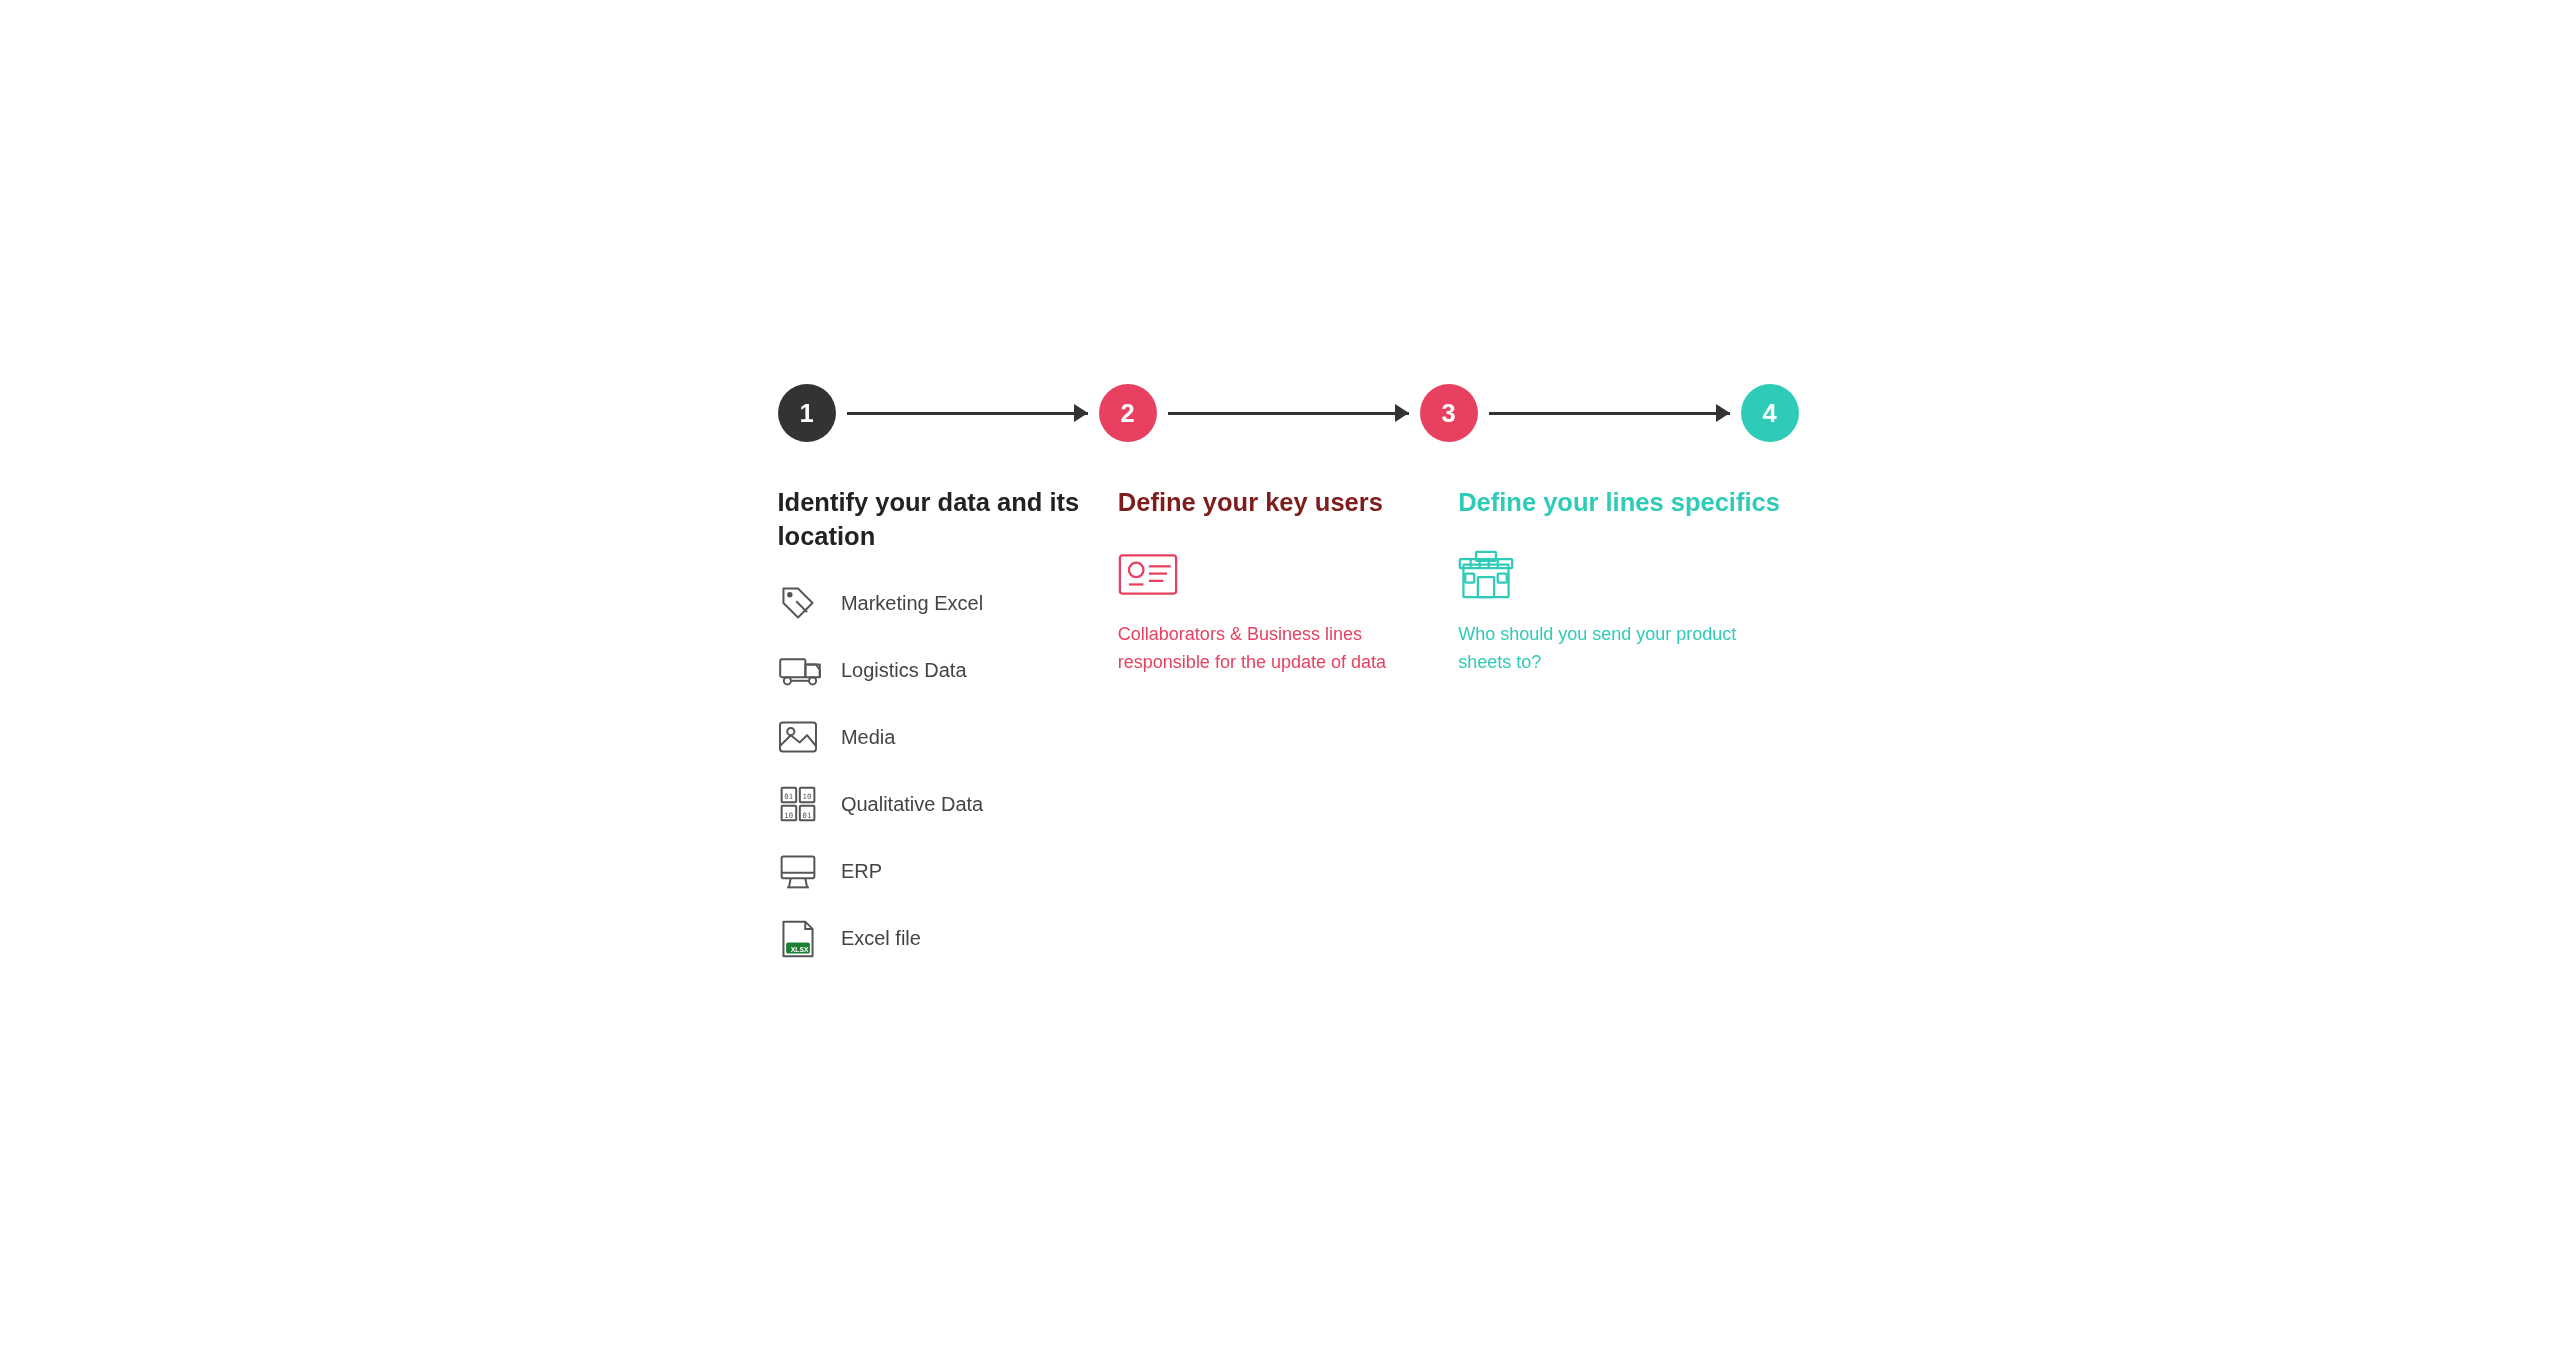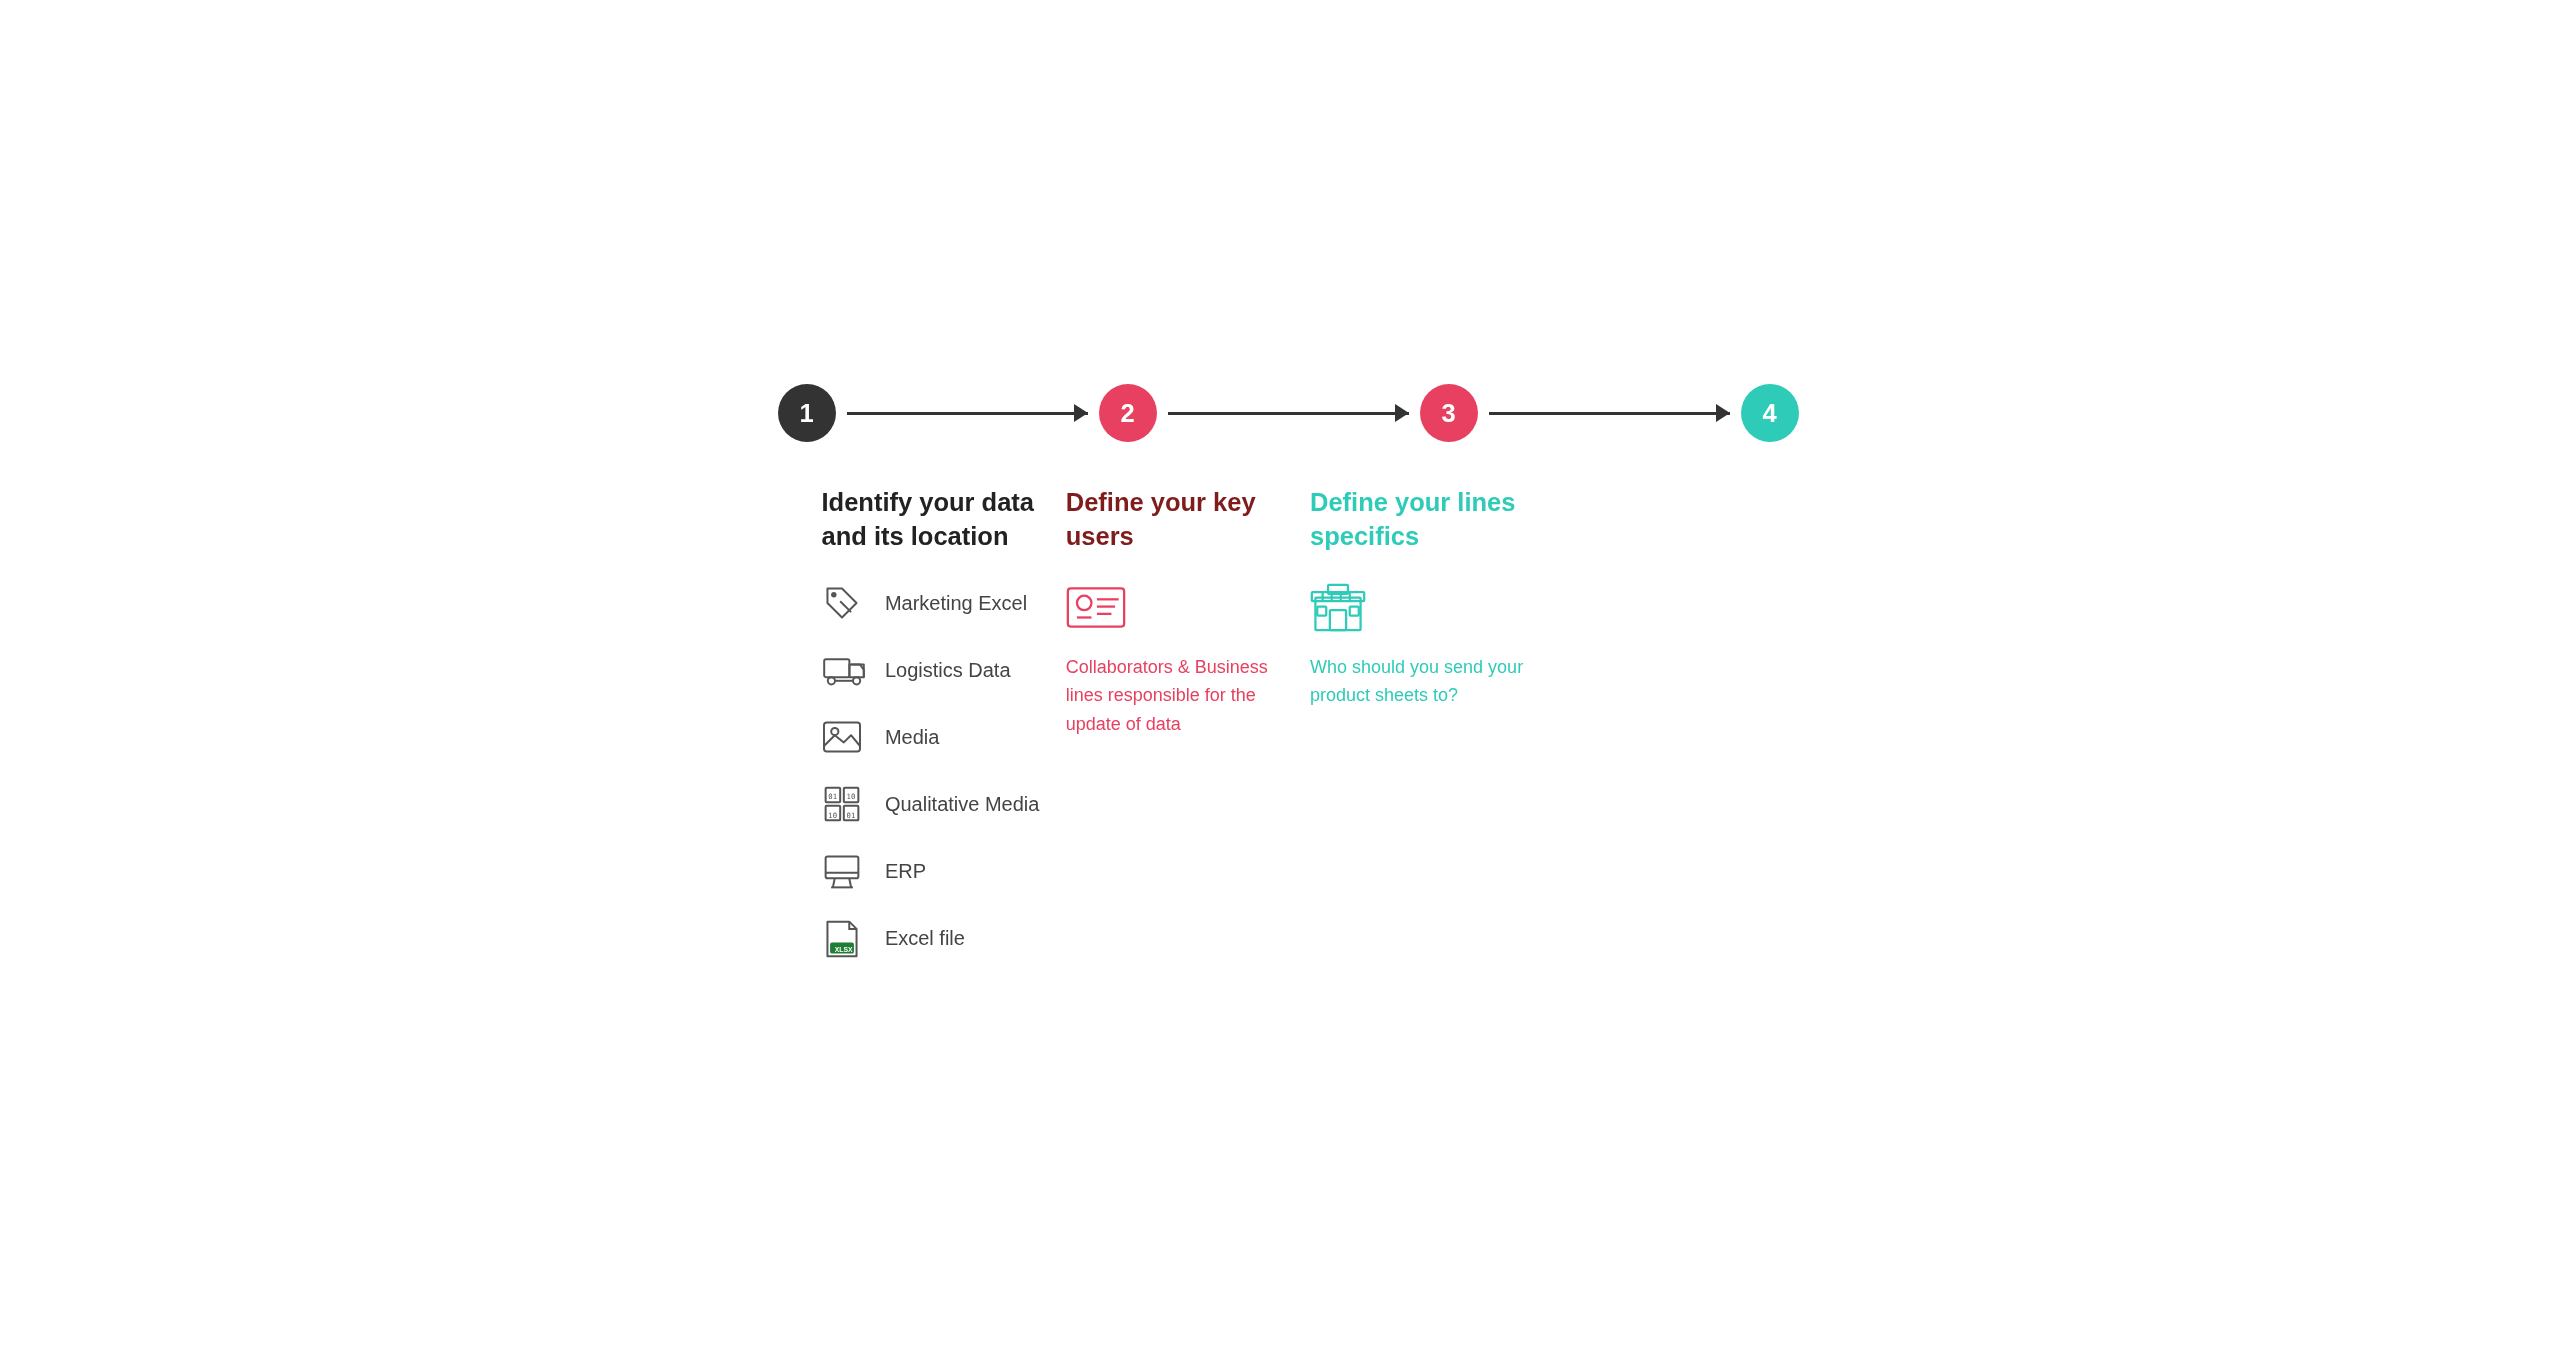--- a/index.html
+++ b/index.html
@@ -50,23 +50,22 @@
       top: 50%;
       transform: translateY(-50%);
       border-left: 14.6px solid #333;
       border-top: 9px solid transparent;
       border-bottom: 9px solid transparent;
     }
 
     
     .content-row {
       display: grid;
-      grid-template-columns: 1fr 1fr 1fr 1fr;
+      grid-template-columns: 1fr 1fr 1fr;
       gap: 0;
-      margin-left: 44px;
     }
     .col {
       padding: 0 18px 0 0;
     }
     .col-title {
       font-size: 25.5px;
       font-weight: 700;
       line-height: 1.3;
       margin-bottom: 27px;
     }
@@ -175,21 +174,21 @@
               <rect x="4" y="4" width="16" height="16" rx="1"></rect>
               <rect x="24" y="4" width="16" height="16" rx="1"></rect>
               <rect x="4" y="24" width="16" height="16" rx="1"></rect>
               <rect x="24" y="24" width="16" height="16" rx="1"></rect>
               <text x="7" y="17" font-size="8" fill="#555" stroke="none" font-family="monospace">01</text>
               <text x="27" y="17" font-size="8" fill="#555" stroke="none" font-family="monospace">10</text>
               <text x="7" y="37" font-size="8" fill="#555" stroke="none" font-family="monospace">10</text>
               <text x="27" y="37" font-size="8" fill="#555" stroke="none" font-family="monospace">01</text>
             </svg>
           </div>
-          <span>Qualitative Media</span>
+          <span>Qualitative Data</span>
         </li>
         <li>
           <div class="list-icon">
             <svg width="40" height="40" viewBox="0 0 44 44" fill="none" stroke="#555" stroke-width="2.2">
 
               <rect x="4" y="6" width="36" height="24" rx="2"></rect>
               <line x1="14" y1="30" x2="12" y2="40"></line>
               <line x1="30" y1="30" x2="32" y2="40"></line>
               <line x1="10" y1="40" x2="34" y2="40"></line>
               <line x1="4" y1="24" x2="40" y2="24"></line>

